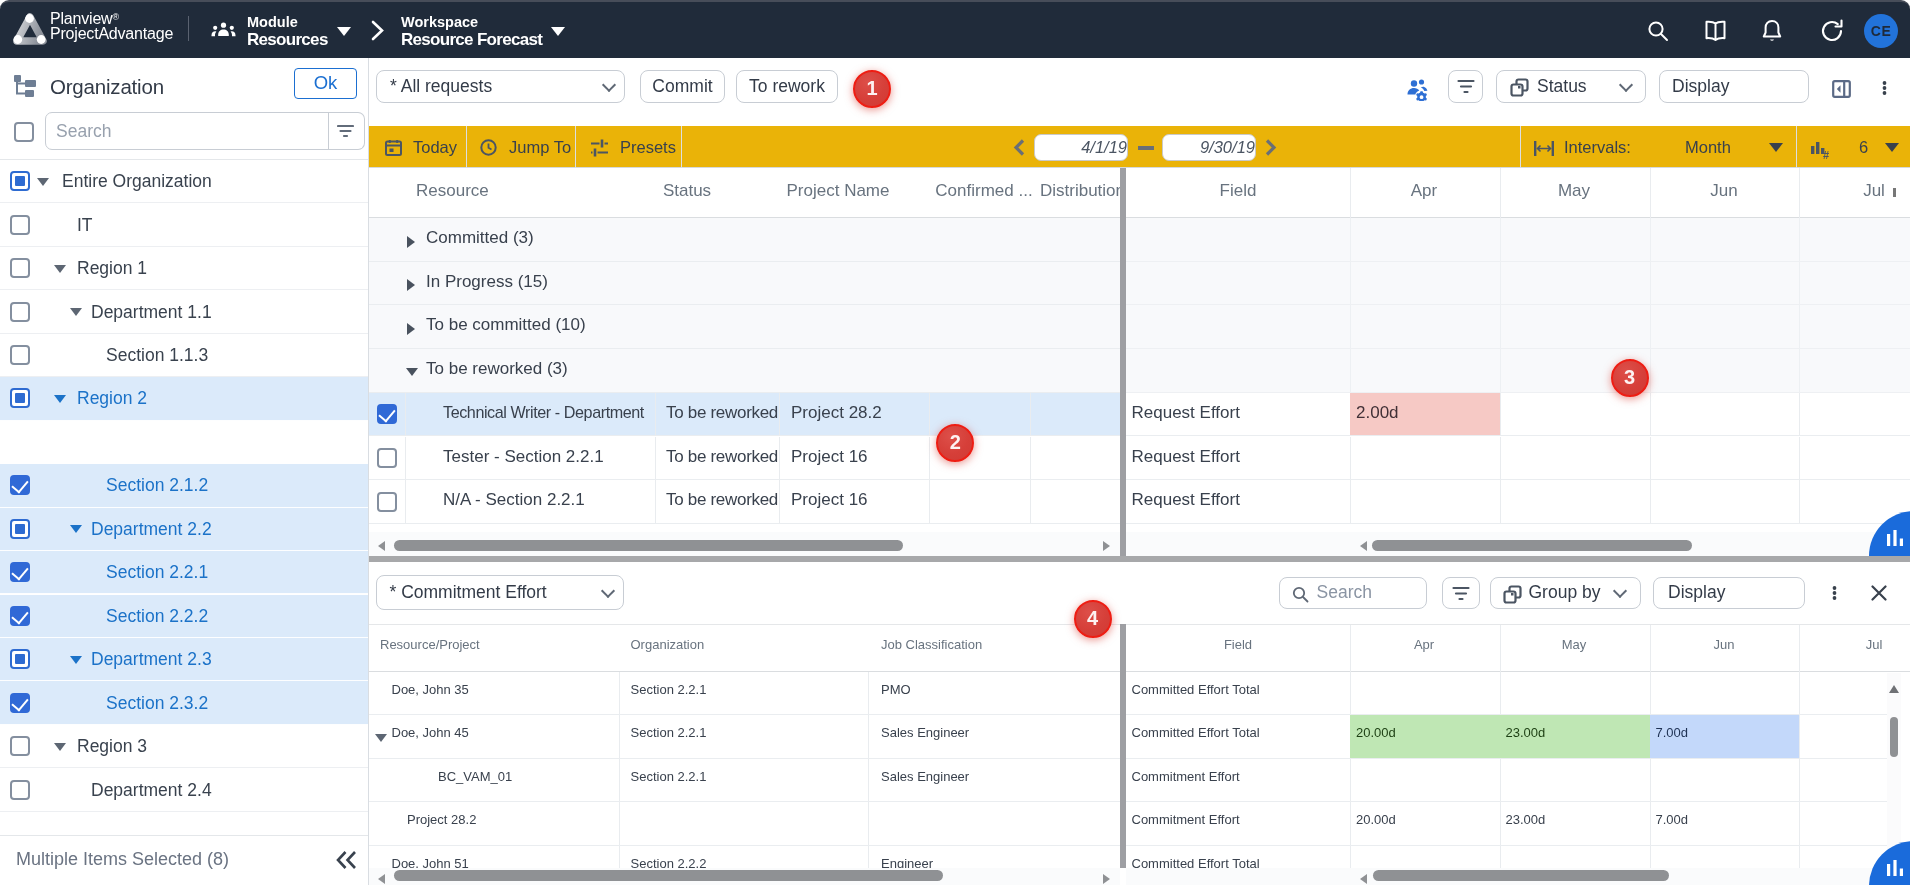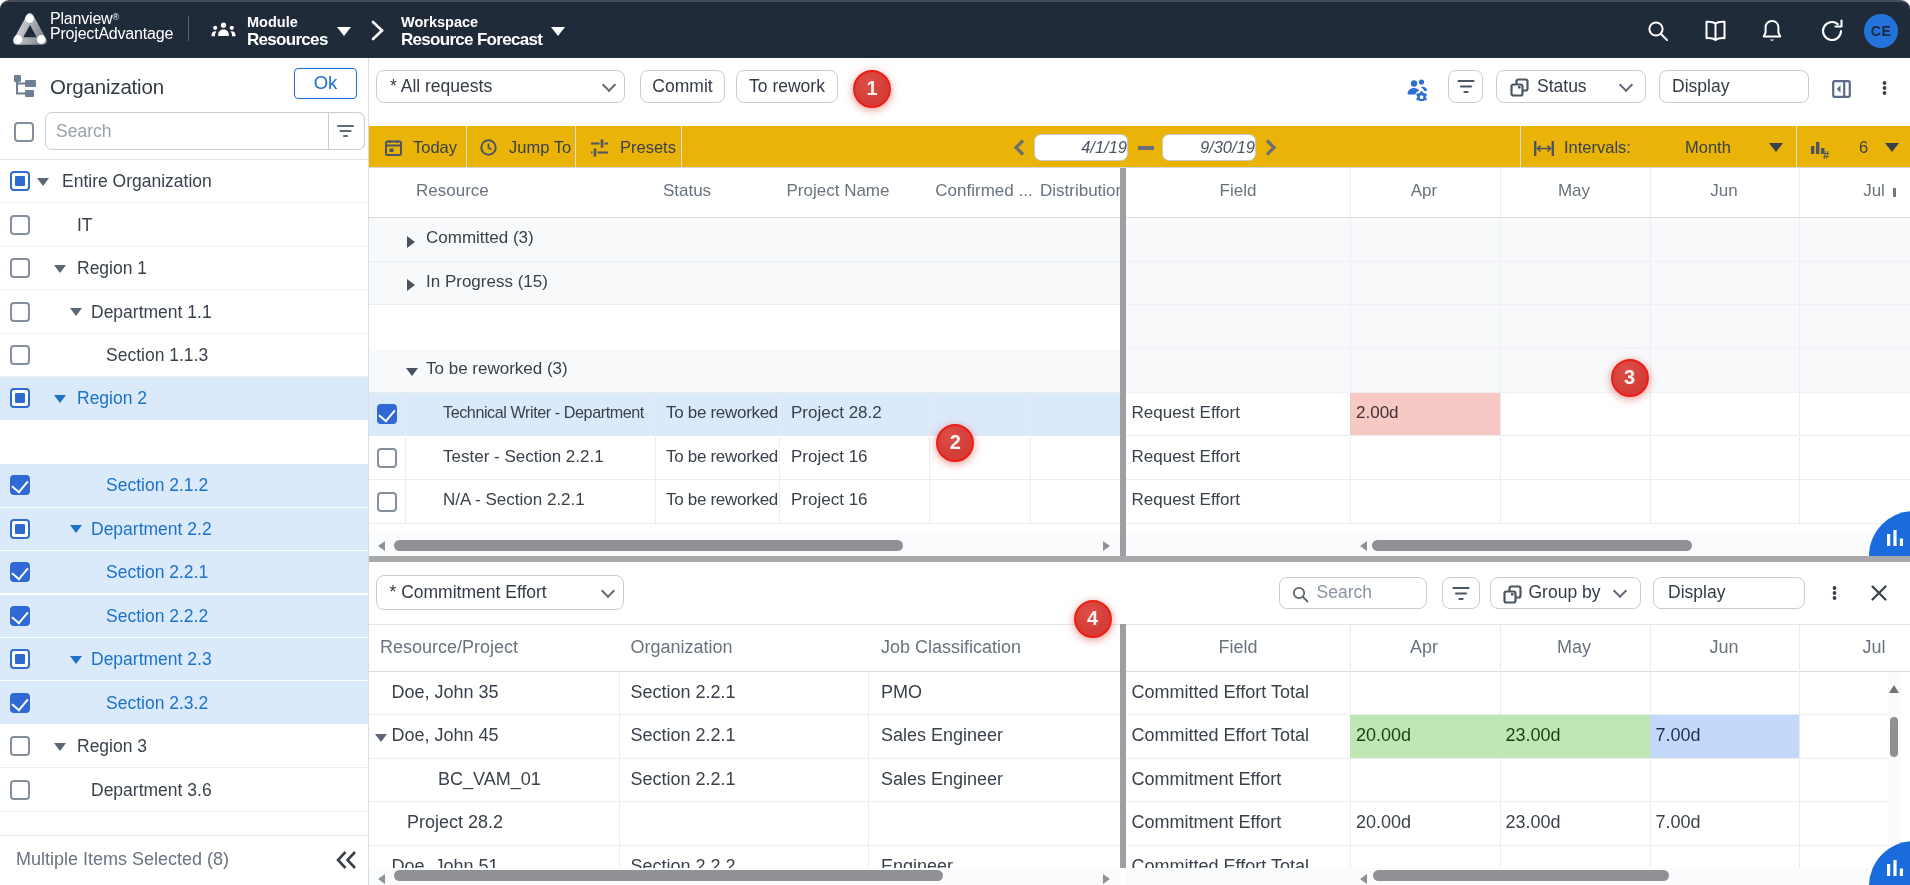--- a/index.html
+++ b/index.html
@@ -174,21 +174,21 @@
         <span class="cb chk"></span>
         <span class="lbl" style="left:106px;">Section 2.3.2</span>
       </div>
     <div class="trow" style="top:666.85px;border-bottom:1px solid #edeff2;">
         <span class="cb"></span>
         <span class="tri" style="left:54px;"></span>
         <span class="lbl" style="left:77px;">Region 3</span>
       </div>
     <div class="trow" style="top:710.30px;border-bottom:1px solid #edeff2;">
         <span class="cb"></span>
-        <span class="lbl" style="left:91px;">Department 3.6</span>
+        <span class="lbl" style="left:91px;">Department 2.4</span>
       </div>
     <div id="sb-foot">
       <div class="txt">Multiple Items Selected (8)</div>
       <svg style="position:absolute;left:335px;top:14px;" width="23" height="20" viewBox="0 0 23 20">
           <path d="M10.5 2 L3 10 L10.5 18 M20 2 L12.5 10 L20 18" stroke="#39424e" stroke-width="2.6" fill="none"></path>
         </svg>
     </div>
   </div>
   <div id="main">
 
@@ -300,20 +300,24 @@
         <span style="position:absolute;left:1505px;top:13px;transform:translateX(-50%);">Jul</span>
       </div>
       <div class="abs" style="left:0;top:50.0px;width:751px;height:43.7px;background:#f8f9fb;border-bottom:1px solid #eaedf0;">
           <span style="position:absolute;left:38px;top:17.5px;width:0;height:0;border-top:6.5px solid transparent;border-bottom:6.5px solid transparent;border-left:8px solid #49525e;"></span>
           <span style="position:absolute;left:57px;top:10px;text-align:center;">Committed (3)</span>
         </div>
         <div class="abs" style="left:0;top:93.7px;width:751px;height:43.7px;background:#f8f9fb;border-bottom:1px solid #eaedf0;">
           <span style="position:absolute;left:38px;top:17.5px;width:0;height:0;border-top:6.5px solid transparent;border-bottom:6.5px solid transparent;border-left:8px solid #49525e;"></span>
           <span style="position:absolute;left:57px;top:10px;">In Progress (15)</span>
         </div>
+        <div class="abs" style="left:0;top:137.4px;width:751px;height:43.7px;background:#f8f9fb;border-bottom:1px solid #eaedf0;">
+          <span style="position:absolute;left:38px;top:17.5px;width:0;height:0;border-top:6.5px solid transparent;border-bottom:6.5px solid transparent;border-left:8px solid #49525e;"></span>
+          <span style="position:absolute;left:57px;top:10px;">To be committed (10)</span>
+        </div>
         <div class="abs" style="left:0;top:181.1px;width:751px;height:43.7px;background:#f8f9fb;border-bottom:1px solid #eaedf0;">
           <span style="position:absolute;left:37px;top:19px;width:0;height:0;border-left:6.5px solid transparent;border-right:6.5px solid transparent;border-top:8px solid #49525e;"></span>
           <span style="position:absolute;left:57px;top:10px;">To be reworked (3)</span>
         </div>
         <div class="abs" style="left:0;top:224.8px;width:751px;height:43.7px;background:#dbeafa;border-bottom:1px solid #eaedf0;">
           <span class="gridline-v" style="left:35.5px;height:100%;"></span>
           <span class="gridline-v" style="left:286px;height:100%;"></span>
           <span class="gridline-v" style="left:410px;height:100%;"></span>
           <span class="gridline-v" style="left:559.5px;height:100%;"></span>
           <span class="gridline-v" style="left:660.5px;height:100%;"></span>
@@ -445,21 +449,21 @@
       <svg class="abs" style="left:1462.5px;top:23.5px;" width="5" height="14" viewBox="0 0 5 14" fill="#39414d">
           <circle cx="2.5" cy="2" r="1.9"></circle>
           <circle cx="2.5" cy="7" r="1.9"></circle>
           <circle cx="2.5" cy="12" r="1.9"></circle>
         </svg>
       <svg class="abs" style="left:1501.5px;top:22.5px;" width="16" height="16" viewBox="0 0 16 16">
           <path d="M1.5 1.5 L14.5 14.5 M14.5 1.5 L1.5 14.5" stroke="#39414d" stroke-width="2.2" stroke-linecap="round"></path>
         </svg>
       <div class="badge" style="left:704.5px;top:37px;z-index:5;">4</div>
     </div>
-    <div id="ltable" class="abs" style="left:0;top:566px;width:1541px;height:261px;overflow:hidden;font-size:18px;color:#39414d;">
+    <div id="ltable" class="abs" style="left:0;top:566px;width:1541px;height:261px;overflow:hidden;font-size:13px;color:#39414d;">
       <div class="abs" style="left:0;top:0;width:1541px;height:47.5px;border-top:1px solid #e5e7e9;border-bottom:1px solid #dadde0;color:#68737f;">
         <span style="position:absolute;left:11px;top:12px;">Resource/Project</span>
         <span style="position:absolute;left:261.5px;top:12px;">Organization</span>
         <span style="position:absolute;left:512px;top:12px;">Job Classification</span>
         <span class="gridline-v" style="left:981px;height:47.5px;"></span>
           <span class="gridline-v" style="left:1130.5px;height:47.5px;"></span>
           <span class="gridline-v" style="left:1280.5px;height:47.5px;"></span>
           <span class="gridline-v" style="left:1430px;height:47.5px;"></span>
         <span style="position:absolute;left:869px;top:12px;transform:translateX(-50%);">Field</span>
         <span style="position:absolute;left:1055px;top:12px;transform:translateX(-50%);">Apr</span>

